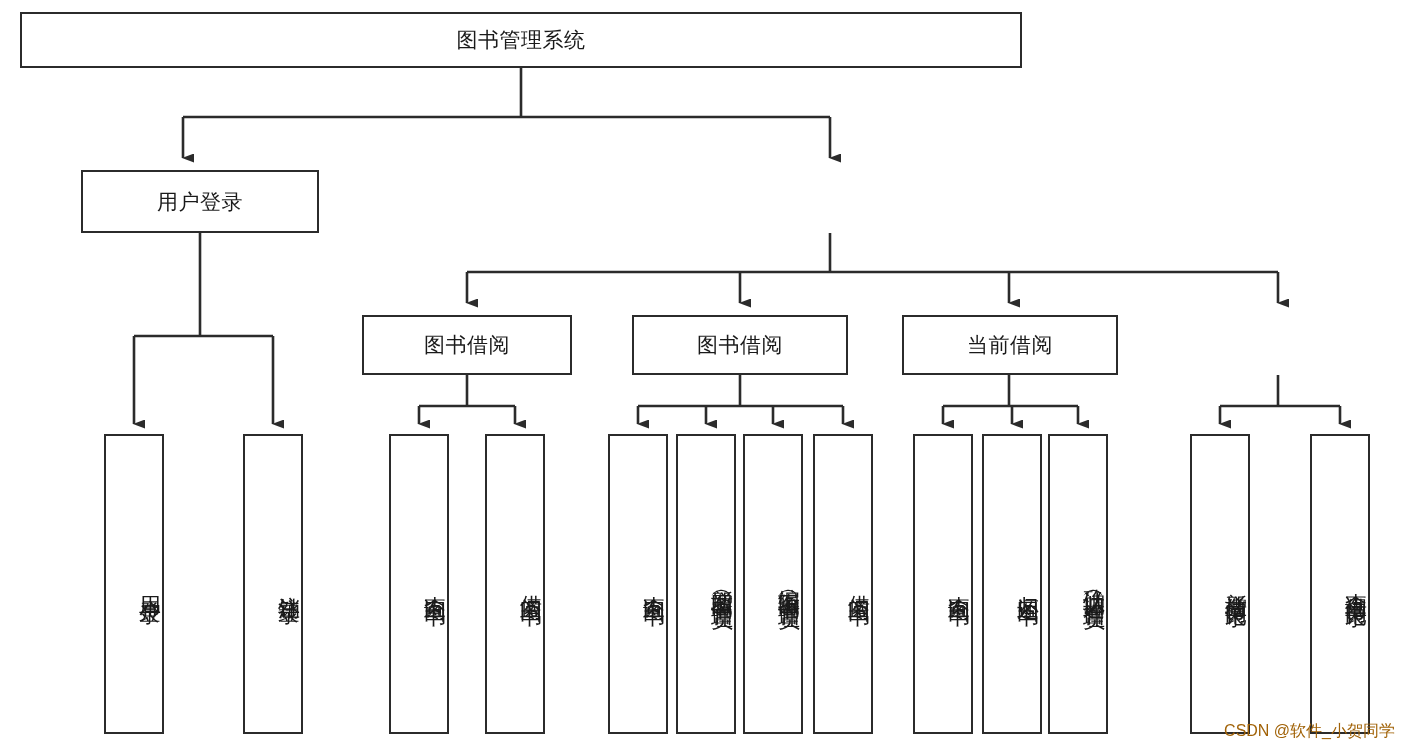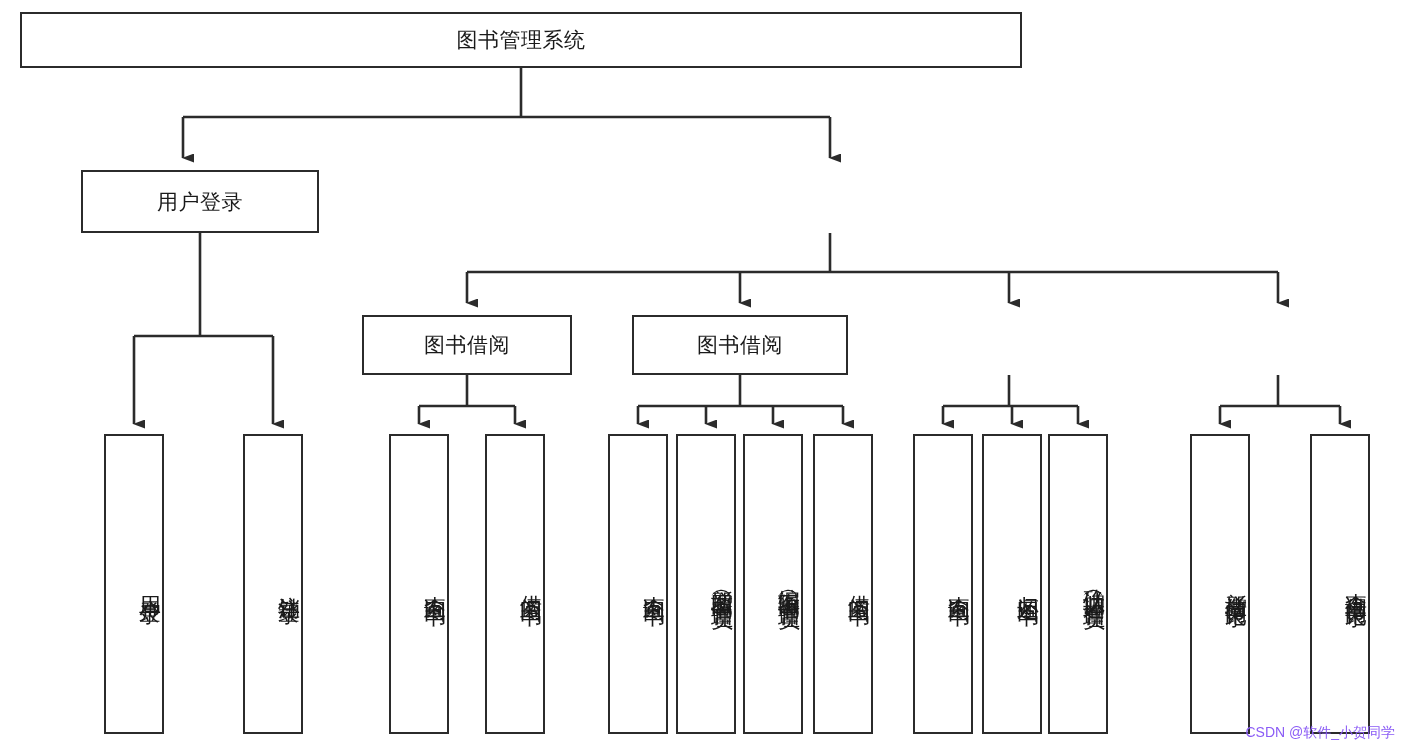--- a/index.html
+++ b/index.html
@@ -58,22 +58,22 @@
     display: block;
   }
   .node.vertical .node-label {
     writing-mode: vertical-rl;
     text-orientation: upright;
   }
   #watermark {
     position: absolute;
     right: 10px;
     bottom: 5px;
-    font-size: 14px;
-    color: #8b5cf6;
+    font-size: 16px;
+    color: #a16207;
     white-space: nowrap;
     z-index: 5;
     font-family: "Liberation Sans", "DejaVu Sans", sans-serif;
   }
 </style>
 </head>
 <body>
 
 <div id="diagram-root">
 
@@ -137,20 +137,23 @@
 
 
   <div class="node horizontal" style="left:362px; top:315px; width:210px; height:60px;">
     <span class="node-label">图书借阅</span>
   </div>
 
   <div class="node horizontal" style="left:632px; top:315px; width:216px; height:60px;">
     <span class="node-label">图书借阅</span>
   </div>
 
+  <div class="node horizontal" style="left:902px; top:315px; width:216px; height:60px;">
+    <span class="node-label">当前借阅</span>
+  </div>
 
 
   <div class="node vertical" style="left:104px; top:434px; width:60px; height:300px;">
     <span class="node-label">用户登录</span>
   </div>
 
   <div class="node vertical" style="left:243px; top:434px; width:60px; height:300px;">
     <span class="node-label">注销登录</span>
   </div>
 

